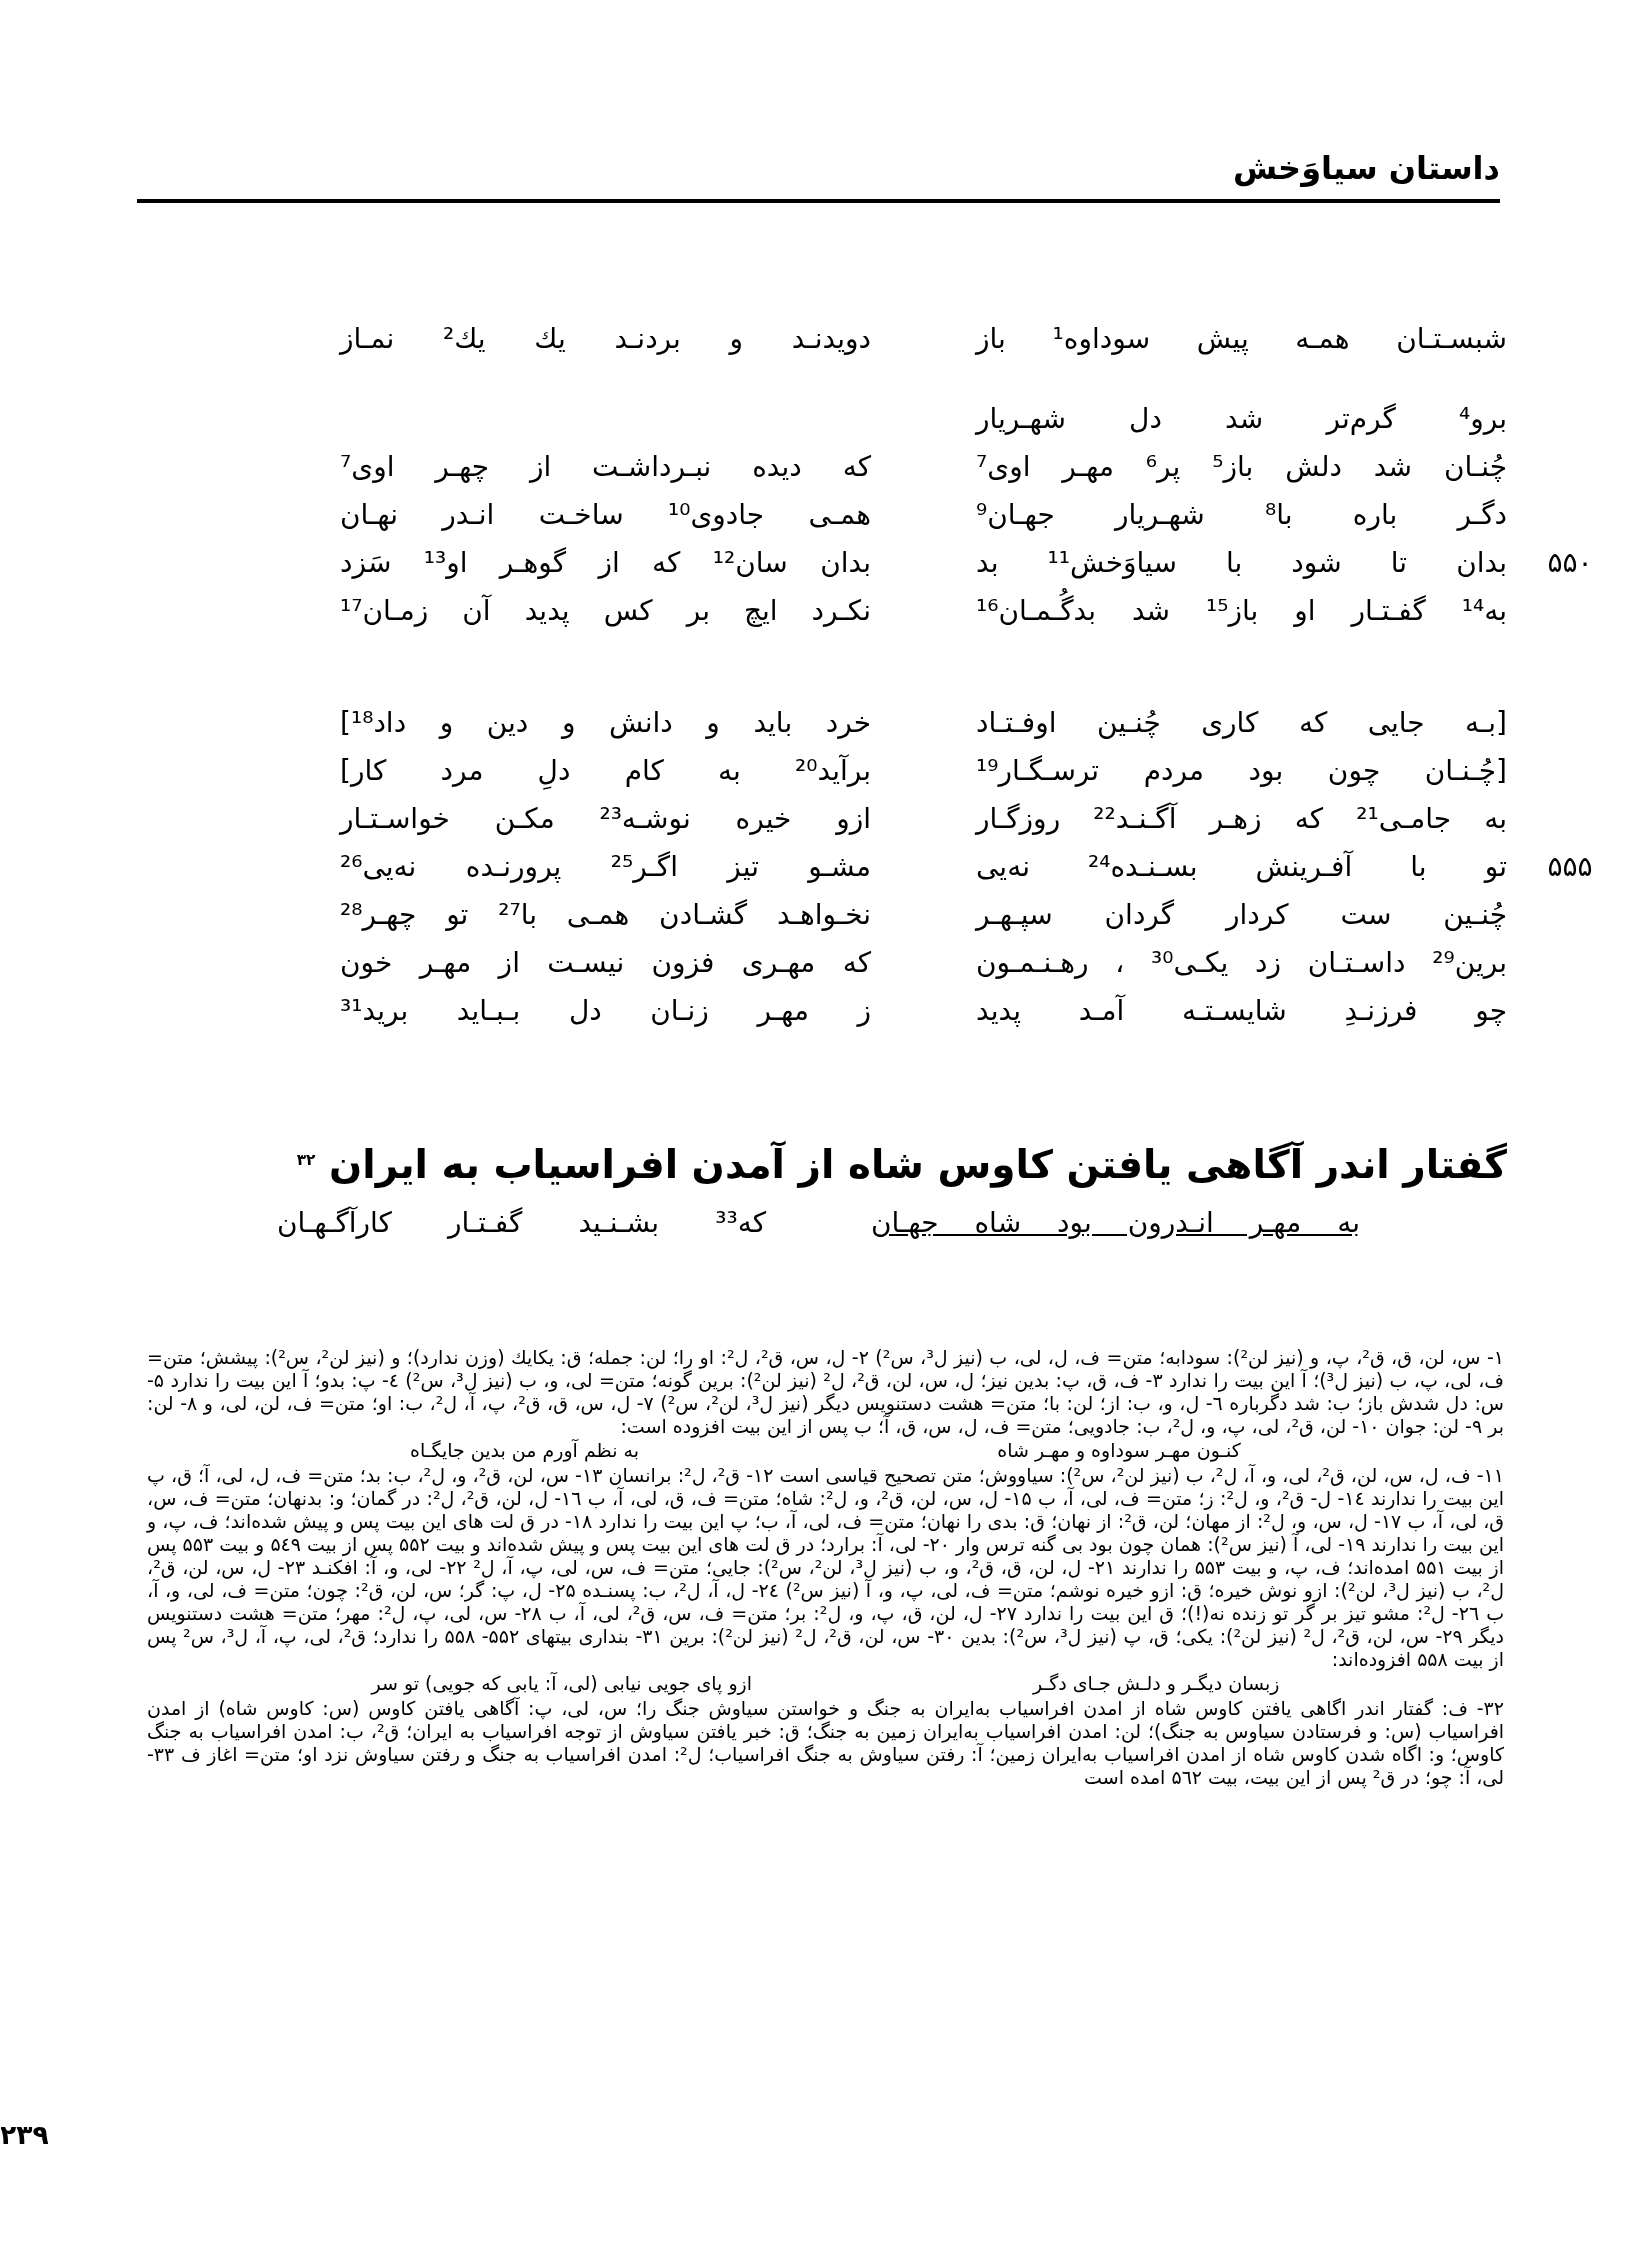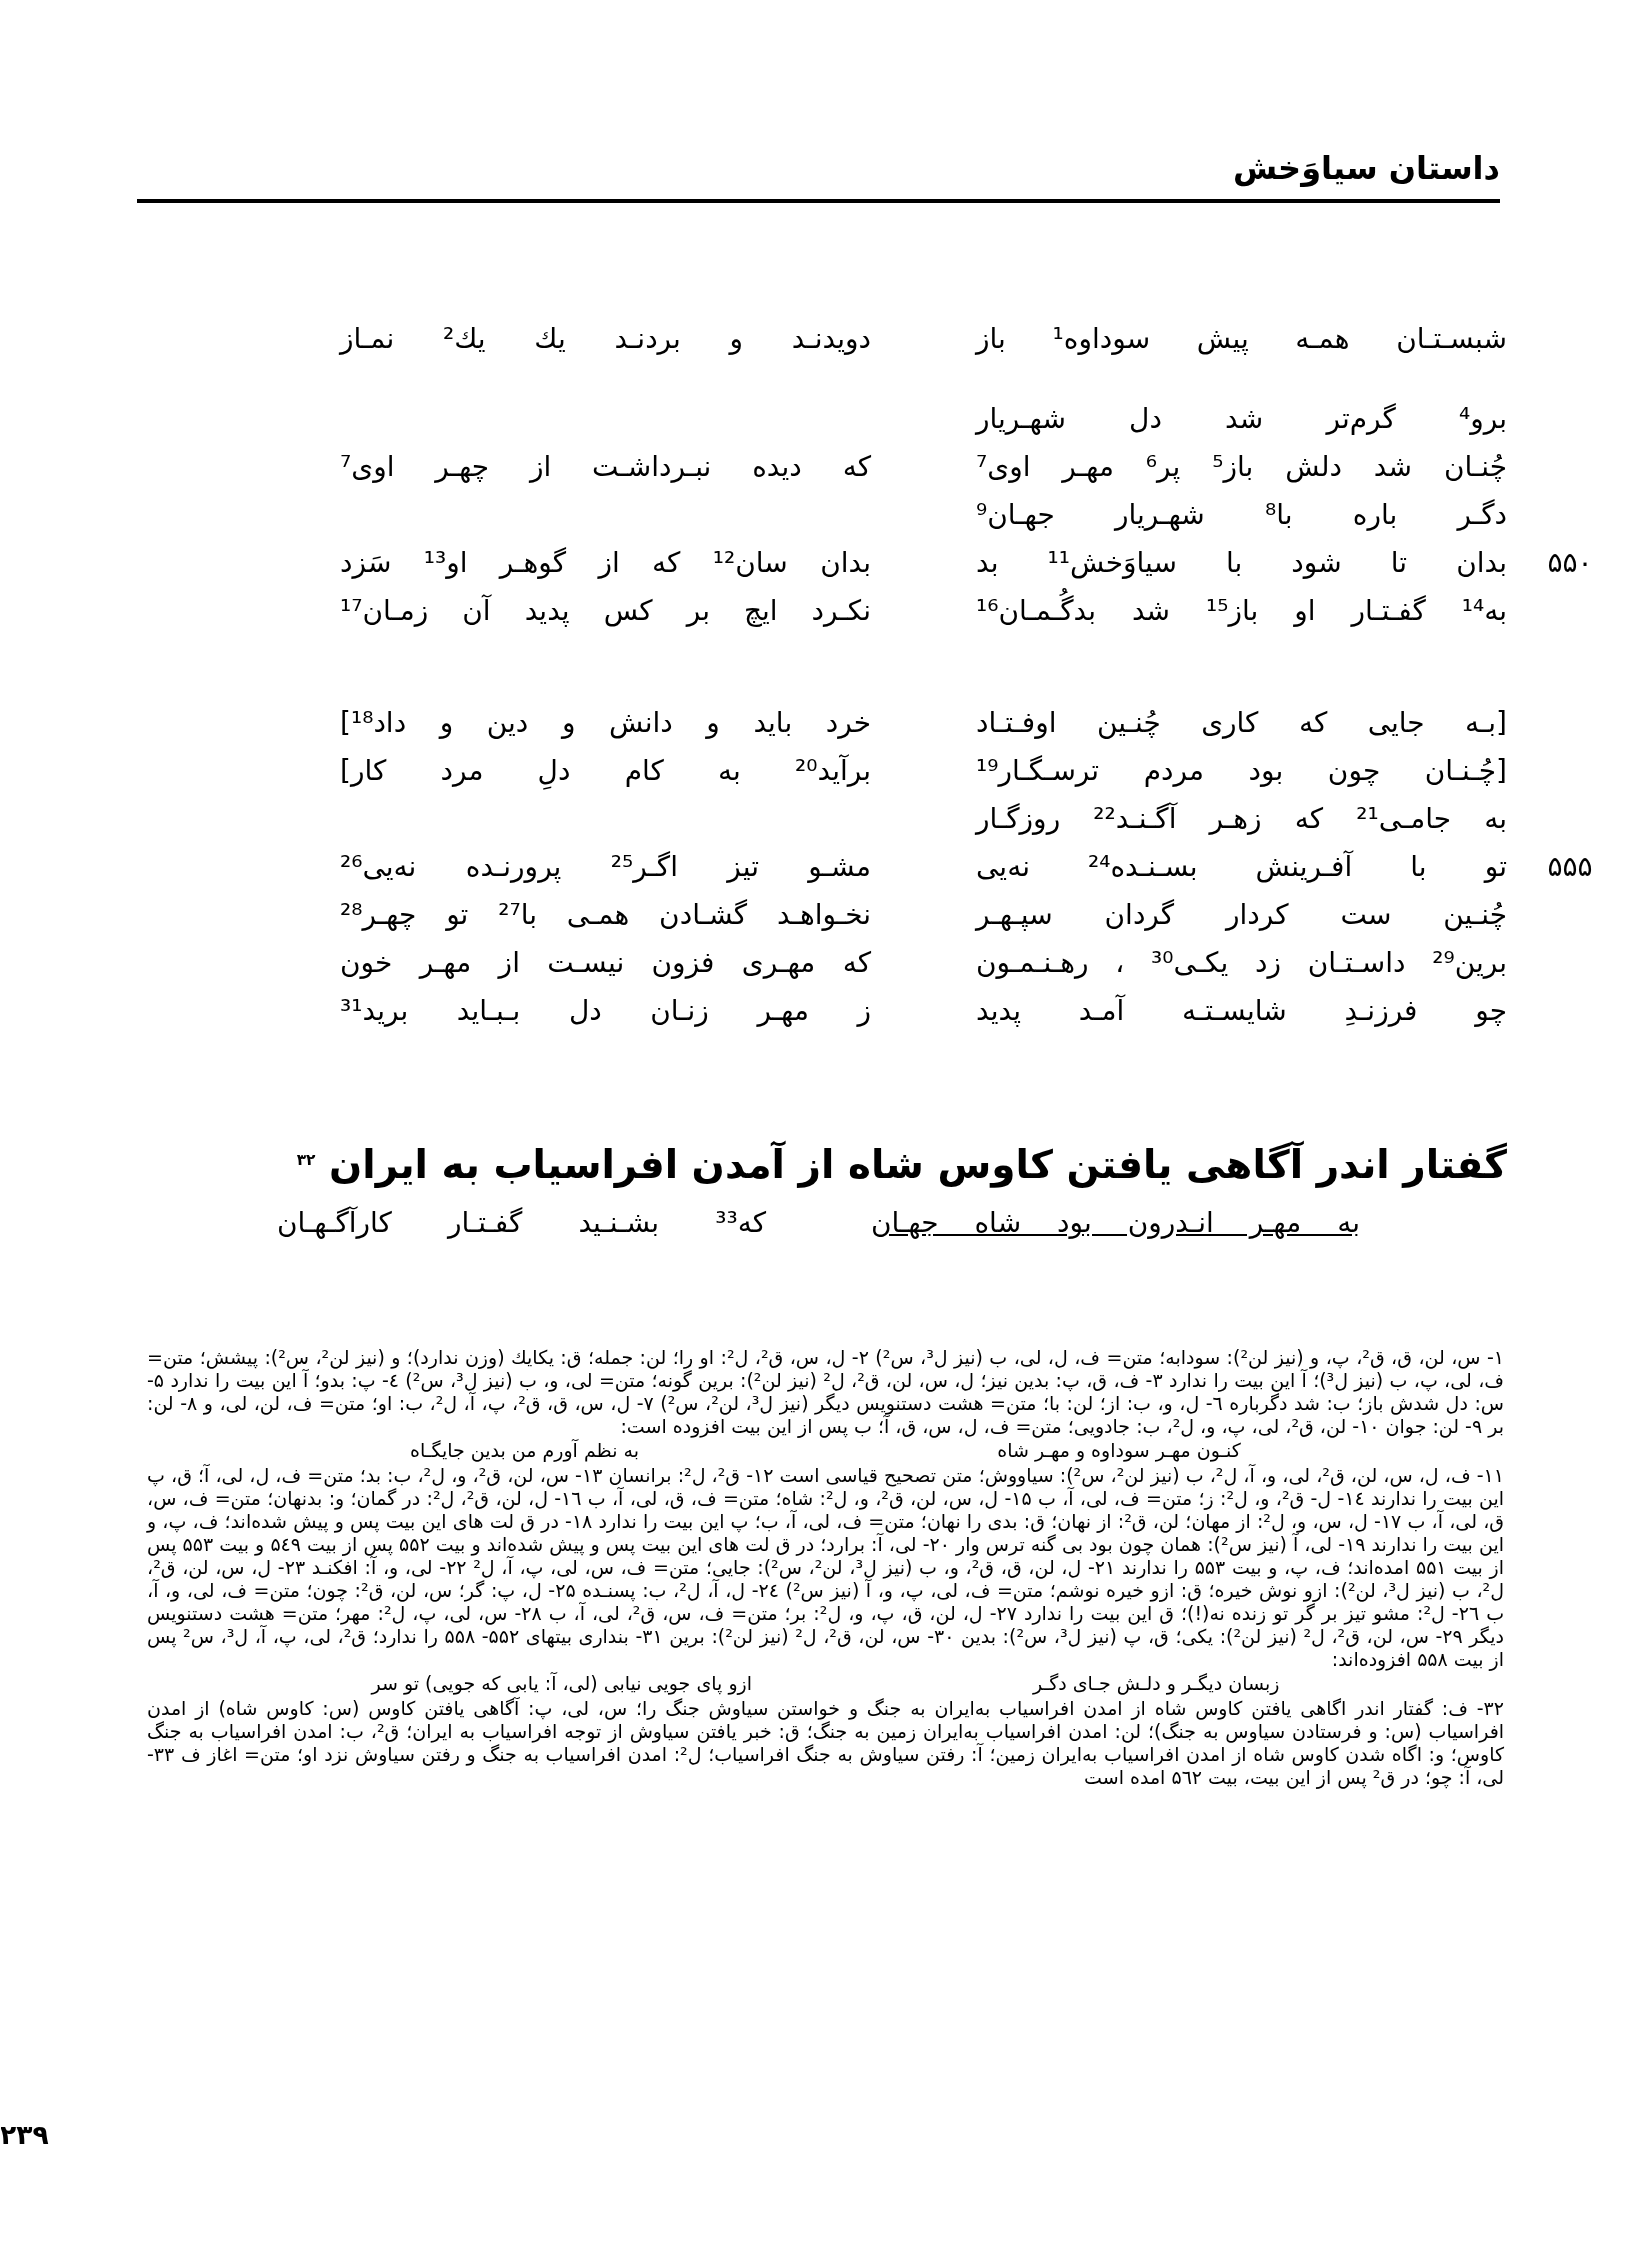--- a/index.html
+++ b/index.html
@@ -73,20 +73,21 @@
     <span class="hemi left">برو⁴ گرم‌تر شد دل شهـریار</span>
   </div>
   <div class="couplet">
     <span class="num"></span>
     <span class="hemi right">چُنـان شد دلش باز⁵ پر⁶ مهـر اوی⁷</span>
     <span class="hemi left">که دیده نبـرداشـت از چهـر اوی⁷</span>
   </div>
   <div class="couplet">
     <span class="num"></span>
     <span class="hemi right">دگـر باره با⁸ شهـریار جهـان⁹</span>
+    <span class="hemi left">همـی جادوی¹⁰ ساخـت انـدر نهـان</span>
   </div>
   <div class="couplet">
     <span class="num">۵۵۰</span>
     <span class="hemi right">بدان تا شود با سیاوَخش¹¹ بد</span>
     <span class="hemi left">بدان سان¹² که از گوهـر او¹³ سَزد</span>
   </div>
   <div class="couplet">
     <span class="num"></span>
     <span class="hemi right">به¹⁴ گفـتـار او باز¹⁵ شد بدگُـمـان¹⁶</span>
     <span class="hemi left">نکـرد ایچ بر کس پدید آن زمـان¹⁷</span>
@@ -100,20 +101,21 @@
     <span class="hemi left">خرد باید و دانش و دین و داد¹⁸]</span>
   </div>
   <div class="couplet">
     <span class="num"></span>
     <span class="hemi right">[چُـنـان چون بود مردم ترسـگـار¹⁹</span>
     <span class="hemi left">برآید²⁰ به کام دلِ مرد کار]</span>
   </div>
   <div class="couplet">
     <span class="num"></span>
     <span class="hemi right">به جامـی²¹ که زهـر آگـنـد²² روزگـار</span>
+    <span class="hemi left">ازو خیره نوشـه²³ مکـن خواسـتـار</span>
   </div>
   <div class="couplet">
     <span class="num">۵۵۵</span>
     <span class="hemi right">تو با آفـرینش بسـنـده²⁴ نه‌یی</span>
     <span class="hemi left">مشـو تیز اگـر²⁵ پرورنـده نه‌یی²⁶</span>
   </div>
   <div class="couplet">
     <span class="num"></span>
     <span class="hemi right">چُنـین ست کردار گردان سپـهـر</span>
     <span class="hemi left">نخـواهـد گشـادن همـی با²⁷ تو چهـر²⁸</span>

